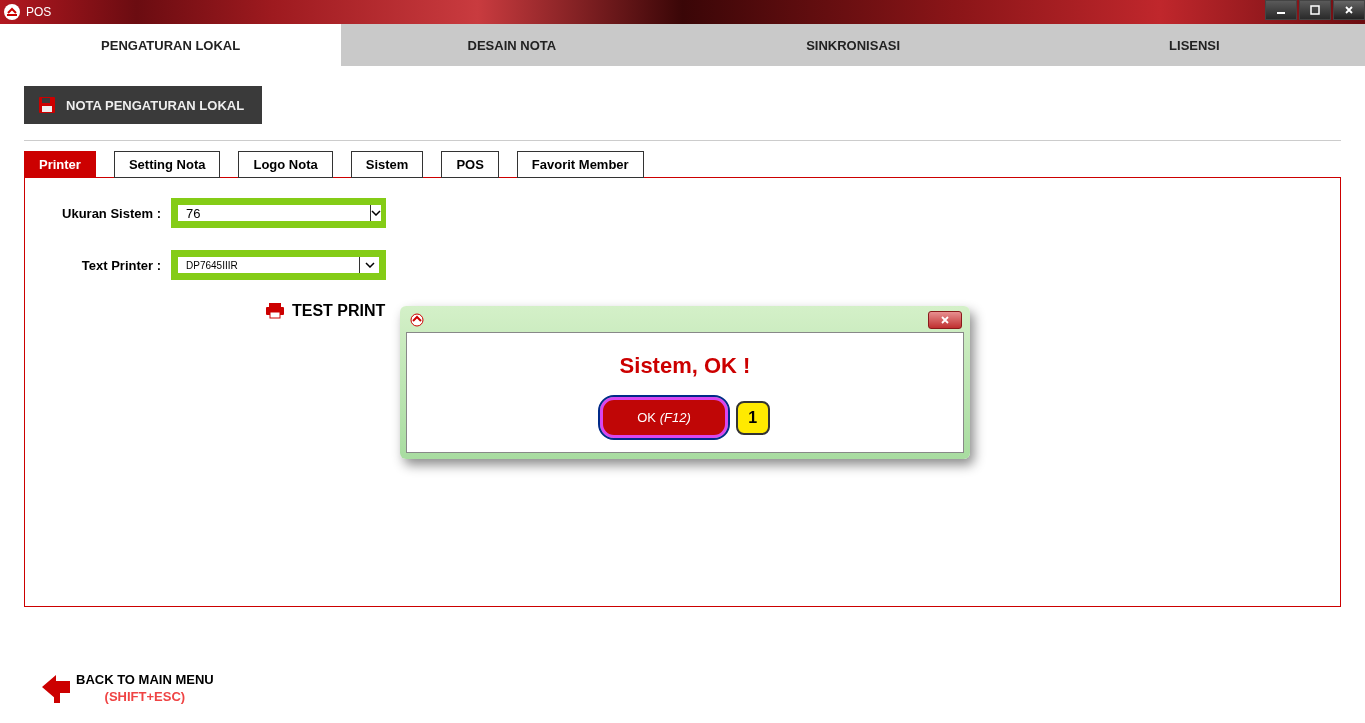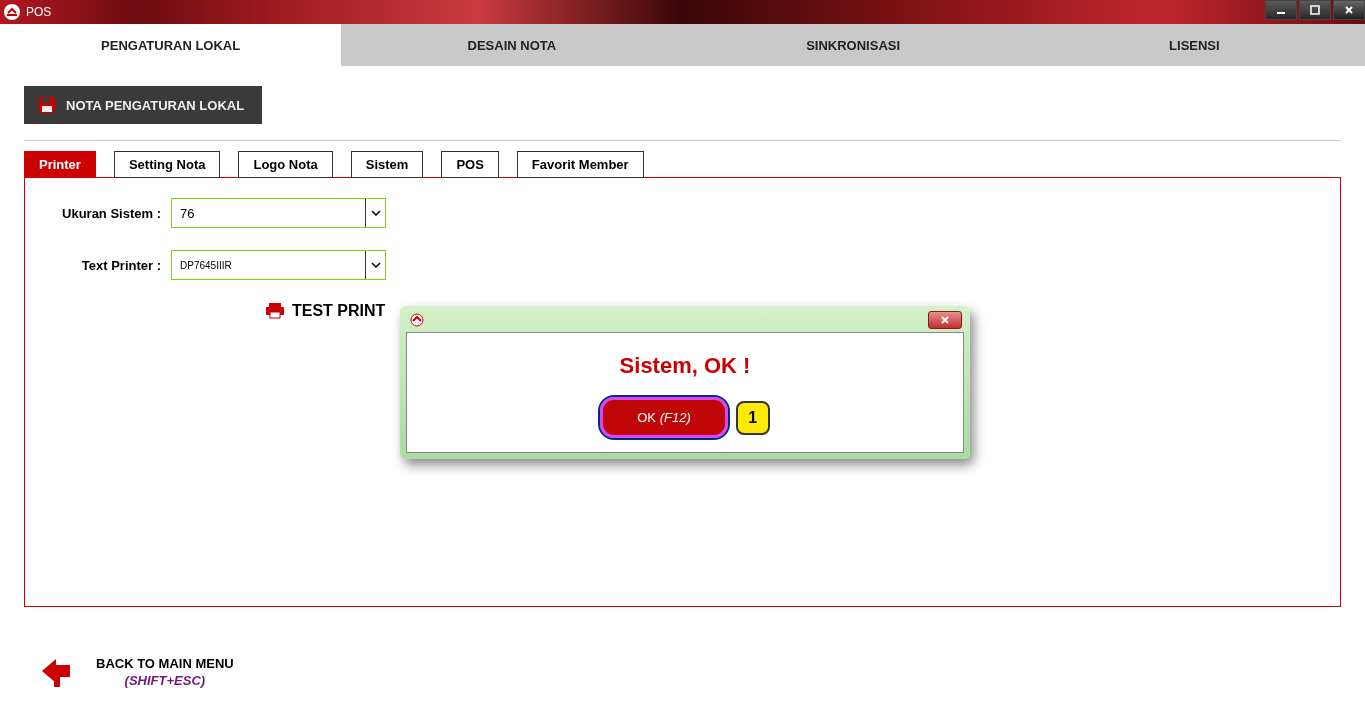--- a/index.html
+++ b/index.html
@@ -119,21 +119,21 @@
     width: 120px;
     text-align: right;
     font-weight: bold;
     font-size: 13px;
     margin-right: 10px;
   }
   .combo {
     display: flex;
     width: 215px;
     height: 30px;
-    border: 1px solid #84cc16;
+    border: 7px solid #84cc16;
   }
   .combo-input {
     flex: 1;
     border: none;
     padding: 0 8px;
     font-size: 13px;
     outline: none;
   }
   .combo-input.small { font-size: 10px; }
   .combo-btn {
@@ -149,35 +149,34 @@
     align-items: center;
     gap: 8px;
     margin-left: 225px;
     font-weight: bold;
     font-size: 16px;
     cursor: pointer;
   }
   .test-print svg { display:block; }
   .footer-link {
     position: absolute;
-    bottom: 32px;
+    bottom: 16px;
     left: 40px;
     display: flex;
     align-items: center;
-    gap: 20px;
+    gap: 0;
     cursor: pointer;
   }
   .footer-link .txt {
     font-weight: bold;
     text-align: center;
     line-height: 1.3;
   }
   .footer-link .sub {
-    color: #701a75;
-    font-style: italic;
+    color: #ef4444;
     font-weight: bold;
   }
   
   
   .modal {
     position: absolute;
     left: 400px;
     top: 306px;
     width: 570px;
     border-radius: 6px;

